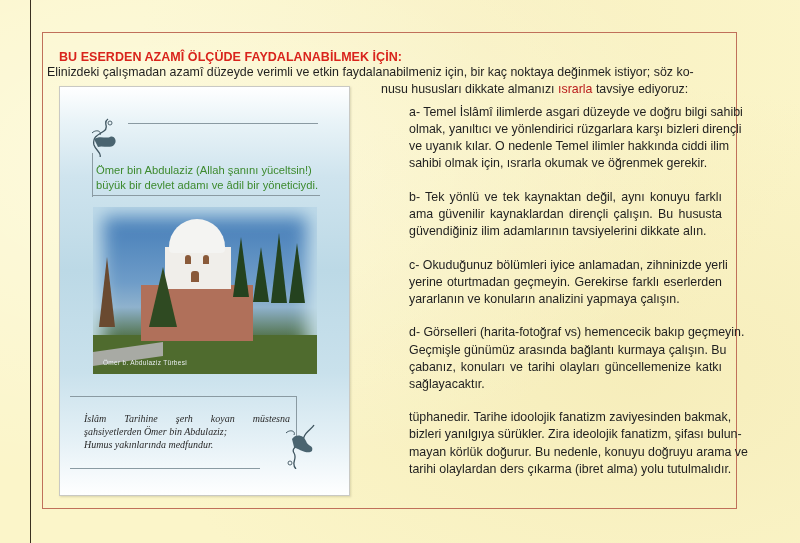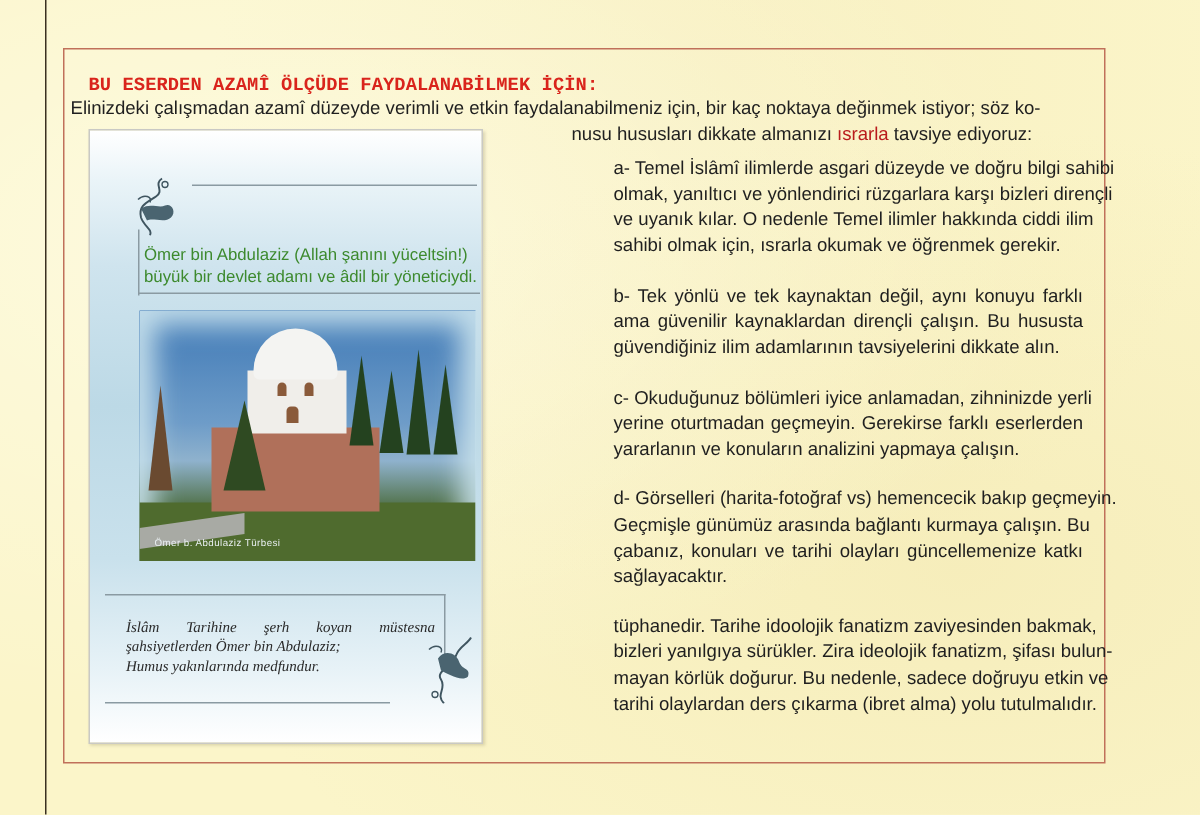--- a/index.html
+++ b/index.html
@@ -17,38 +17,38 @@
     position: absolute; left: 30px; top: 0; width: 1px; height: 543px;
     background: #3a3020;
   }
   .frame {
     position: absolute; left: 42px; top: 32px; width: 695px; height: 477px;
     border: 1px solid #c0705a;
     box-sizing: border-box;
   }
   .title {
     position: absolute; left: 59px; top: 50px;
-    font-family: Liberation Mono, monospace;
+    font-family: Liberation Sans, sans-serif;
     font-weight: bold; font-size: 12.5px; color: #d9241c; letter-spacing: 0.05px;
     white-space: nowrap;
   }
   .intro1 {
     position: absolute; left: 47px; top: 65px;
     font-family: "Liberation Sans", sans-serif; font-size: 12.4px; color: #1f1f1f;
     white-space: nowrap;
   }
   .intro2 {
     position: absolute; left: 381px; top: 82px;
     font-family: "Liberation Sans", sans-serif; font-size: 12.4px; color: #1f1f1f;
     white-space: nowrap;
   }
   .accent { color: #b91c1c; }
 
   .card {
-    position: absolute; left: 59px; top: 86px; width: 263px; height: 410px;
+    position: absolute; left: 59px; top: 86px; width: 291px; height: 410px;
     border: 1px solid #c9c9c4;
     box-sizing: border-box;
     background: linear-gradient(to bottom, #ffffff 0%, #eaf4f8 8%, #cfe4ee 22%, #bcd9e6 45%, #c9e1ec 70%, #e7f2f7 88%, #ffffff 100%);
     box-shadow: 1px 1px 2px rgba(120,110,80,0.25);
   }
   .cap-top-line {
     position: absolute; left: 68px; top: 36px; width: 190px; height: 1px; background: #8a9aa2;
   }
   .cap-top-vline {
     position: absolute; left: 32px; top: 66px; width: 1px; height: 44px; background: #8a9aa2;
@@ -193,16 +193,16 @@
   </div>
   <div class="item">
     <span class="ln">d- Görselleri (harita-fotoğraf vs) hemencecik bakıp geçmeyin.</span>
     <span class="ln">Geçmişle günümüz arasında bağlantı kurmaya çalışın. Bu</span>
     <span class="ln">çabanız, konuları ve tarihi olayları güncellemenize katkı</span>
     <span class="ln last">sağlayacaktır.</span>
   </div>
   <div class="item">
     <span class="ln">tüphanedir. Tarihe idoolojik fanatizm zaviyesinden bakmak,</span>
     <span class="ln">bizleri yanılgıya sürükler. Zira ideolojik fanatizm, şifası bulun-</span>
-    <span class="ln">mayan körlük doğurur. Bu nedenle, sadece doğruyu etkin ve</span>
+    <span class="ln">mayan körlük doğurur. Bu nedenle, konuyu doğruyu arama ve</span>
     <span class="ln last">tarihi olaylardan ders çıkarma (ibret alma) yolu tutulmalıdır.</span>
   </div>
 </div>
 
 </body></html>

